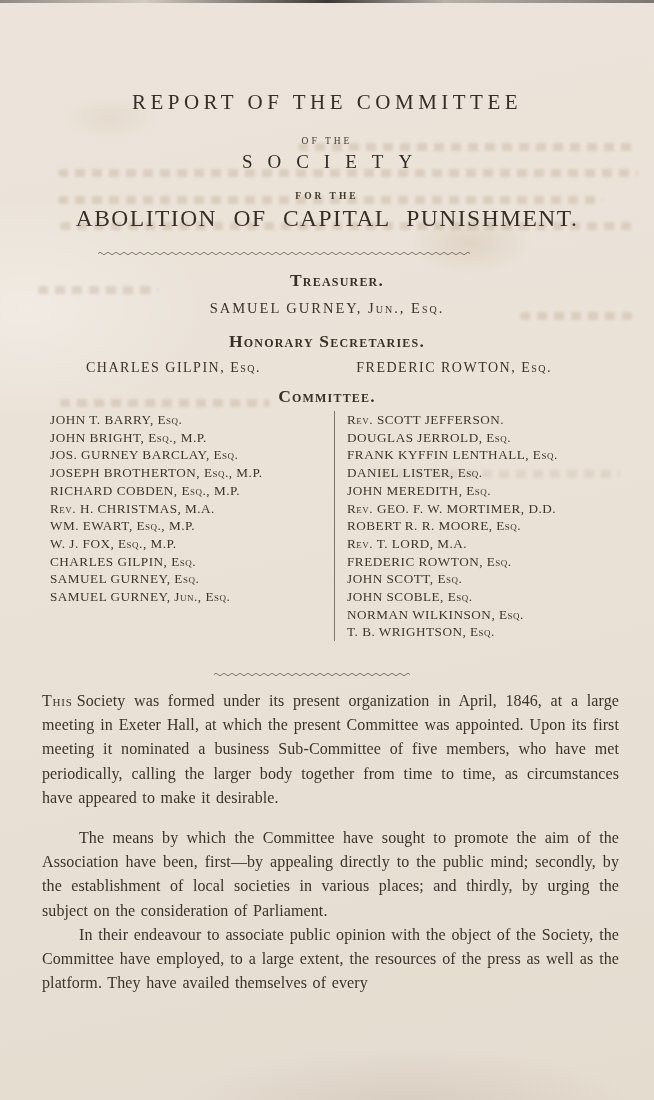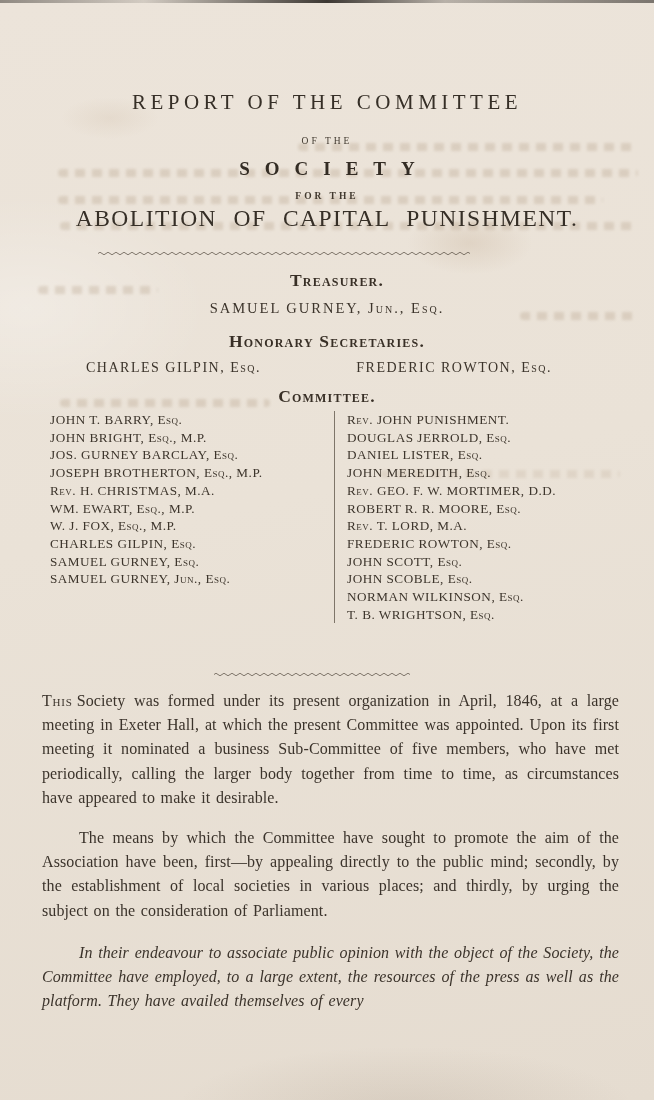--- a/index.html
+++ b/index.html
@@ -28,21 +28,21 @@
   
   .bleed {
     position:absolute; height:8px; opacity:.48; filter:blur(1.8px); border-radius:4px;
     background:repeating-linear-gradient(90deg,
       rgba(164,139,111,.50) 0 10px, rgba(164,139,111,0) 10px 17px);
     pointer-events:none;
   }
   .abs-c { position:absolute; left:0; right:0; text-align:center; }
   .t-report   { top:90px;  font-size:21px;   letter-spacing:4.5px; color:#362f27; }
   .t-ofthe    { top:136px; font-size:9.5px;  letter-spacing:3px; font-weight:400; color:#41392f; }
-  .t-society  { top:158px; font-size:19px;   letter-spacing:15px; text-indent:15px; font-weight:700; color:#332c24; }
+  .t-society  { top:151px; font-size:19px;   letter-spacing:15px; text-indent:15px; font-weight:400; color:#332c24; }
   .t-forthe   { top:191px; font-size:9.5px;  letter-spacing:3px; font-weight:700; color:#41392f; }
   .t-abolition{ top:205px; font-size:23.5px; letter-spacing:1.5px; word-spacing:9px; color:#362f27; }
   .h-caps {
     font-weight:700; font-variant:small-caps; font-size:17.5px;
     letter-spacing:1.2px; color:#382f26;
   }
   .h-treasurer   { top:270px;margin-left:20px; }
   .h-secretaries { top:331px; }
   .h-committee   { top:386px; }
   .name-line { font-variant:small-caps; font-size:14.5px; letter-spacing:2px; color:#3c342b; }
@@ -65,21 +65,21 @@
   .squiggle { position:absolute; }
   .squiggle path { fill:none; stroke:#564d42; stroke-width:.9; opacity:.8; }
   .sq1 { top:250px; left:98px; }
   .sq2 { top:671px; left:214px; }
   .body-block { position:absolute; top:689px; left:42px; width:577px; }
   .para {
     margin:0; font-size:16px; line-height:24.2px; text-align:justify;
     letter-spacing:.1px; word-spacing:1.5px; color:#3b332b;
   }
   .para.p2 { margin-top:16px; text-indent:37px; }
-  .para.p3 { margin-top:18px; text-indent:37px;font-style:italic; }
+  .para.p3 { text-indent:37px; }
   .lead { font-variant:small-caps; letter-spacing:.8px; padding-right:4px; }
 </style>
 </head>
 <body>
 
 <div class="paper">
 
   <div class="top-edge"></div>
 
   <div class="bleed" style="top:143px; left:298px; width:338px;"></div>
@@ -110,30 +110,32 @@
     <span>FREDERIC ROWTON, Esq.</span>
   </div>
 
   <div class="abs-c h-caps h-committee">Committee.</div>
   <div class="committee-cols">
     <div class="col-left">
         <div class="member">JOHN T. BARRY, Esq.</div>
         <div class="member">JOHN BRIGHT, Esq., M.P.</div>
         <div class="member">JOS. GURNEY BARCLAY, Esq.</div>
         <div class="member">JOSEPH BROTHERTON, Esq., M.P.</div>
+        <div class="member">RICHARD COBDEN, Esq., M.P.</div>
         <div class="member">Rev. H. CHRISTMAS, M.A.</div>
         <div class="member">WM. EWART, Esq., M.P.</div>
         <div class="member">W. J. FOX, Esq., M.P.</div>
         <div class="member">CHARLES GILPIN, Esq.</div>
         <div class="member">SAMUEL GURNEY, Esq.</div>
         <div class="member">SAMUEL GURNEY, Jun., Esq.</div>
       </div>
     <div class="col-right">
-        <div class="member">Rev. JOHN PUNISHMENT.</div>
+        <div class="member">Rev. SCOTT JEFFERSON.</div>
         <div class="member">DOUGLAS JERROLD, Esq.</div>
+        <div class="member">FRANK KYFFIN LENTHALL, Esq.</div>
         <div class="member">DANIEL LISTER, Esq.</div>
         <div class="member">JOHN MEREDITH, Esq.</div>
         <div class="member">Rev. GEO. F. W. MORTIMER, D.D.</div>
         <div class="member">ROBERT R. R. MOORE, Esq.</div>
         <div class="member">Rev. T. LORD, M.A.</div>
         <div class="member">FREDERIC ROWTON, Esq.</div>
         <div class="member">JOHN SCOTT, Esq.</div>
         <div class="member">JOHN SCOBLE, Esq.</div>
         <div class="member">NORMAN WILKINSON, Esq.</div>
         <div class="member">T. B. WRIGHTSON, Esq.</div>

